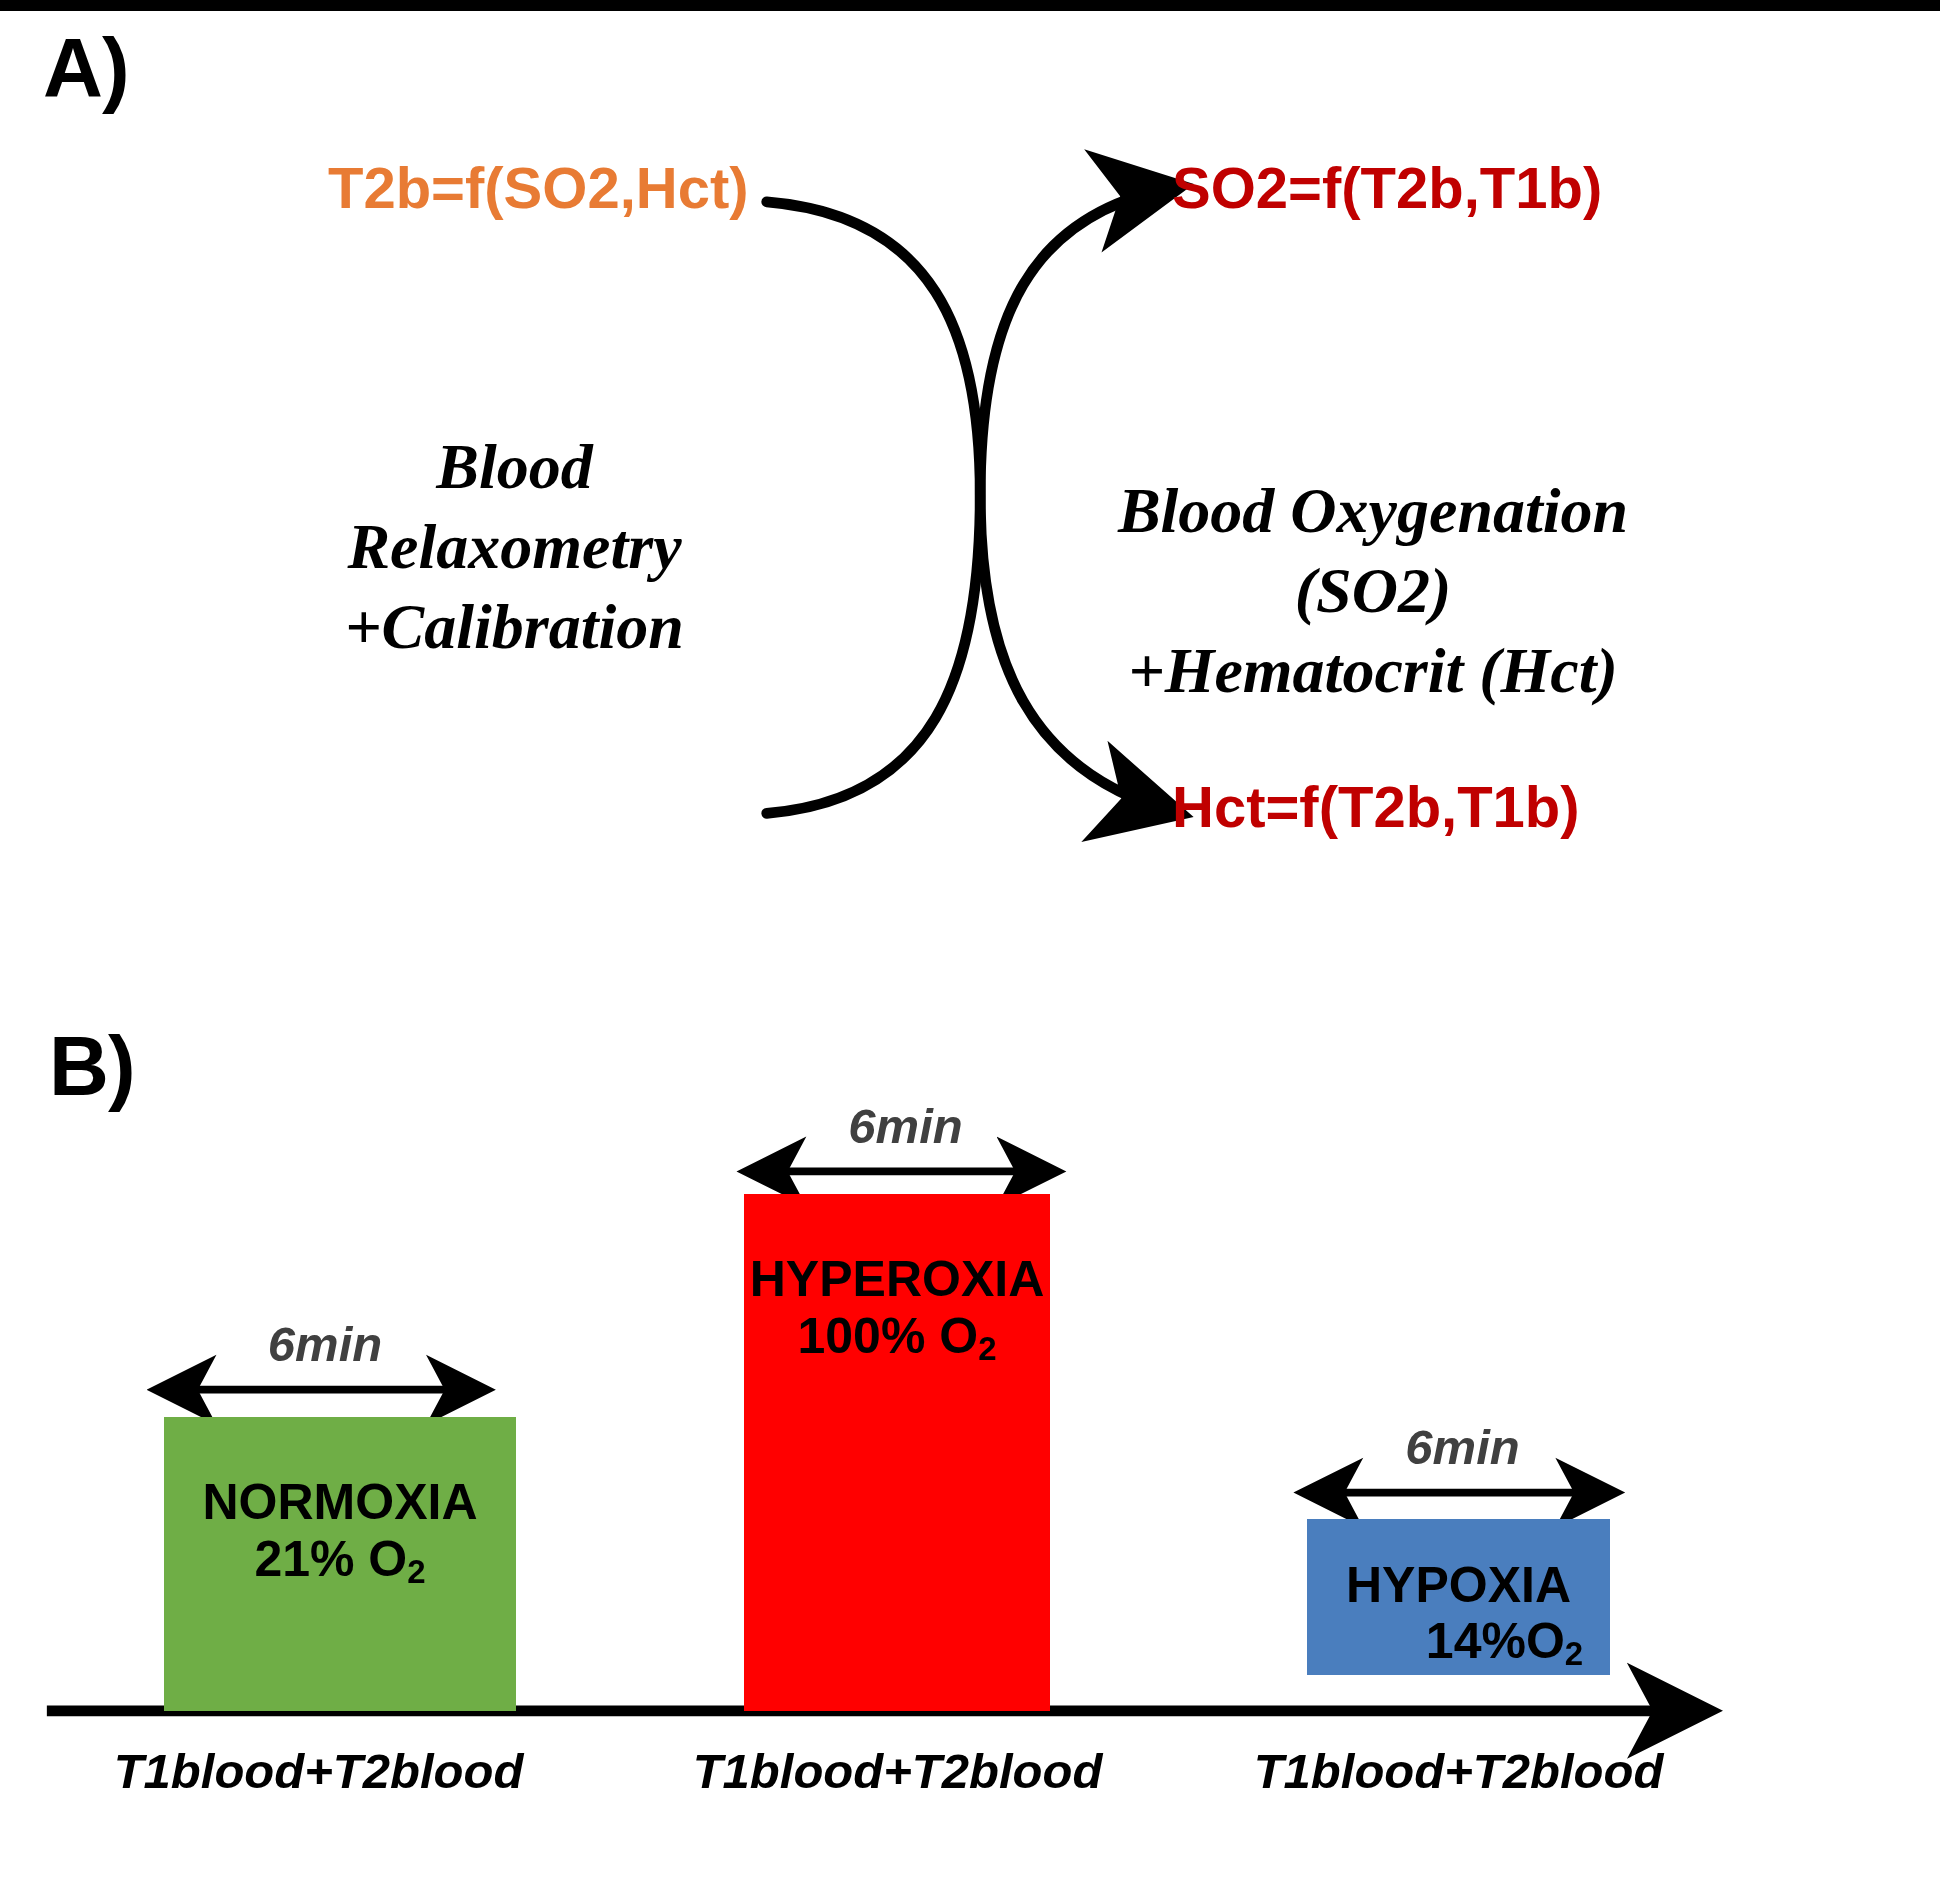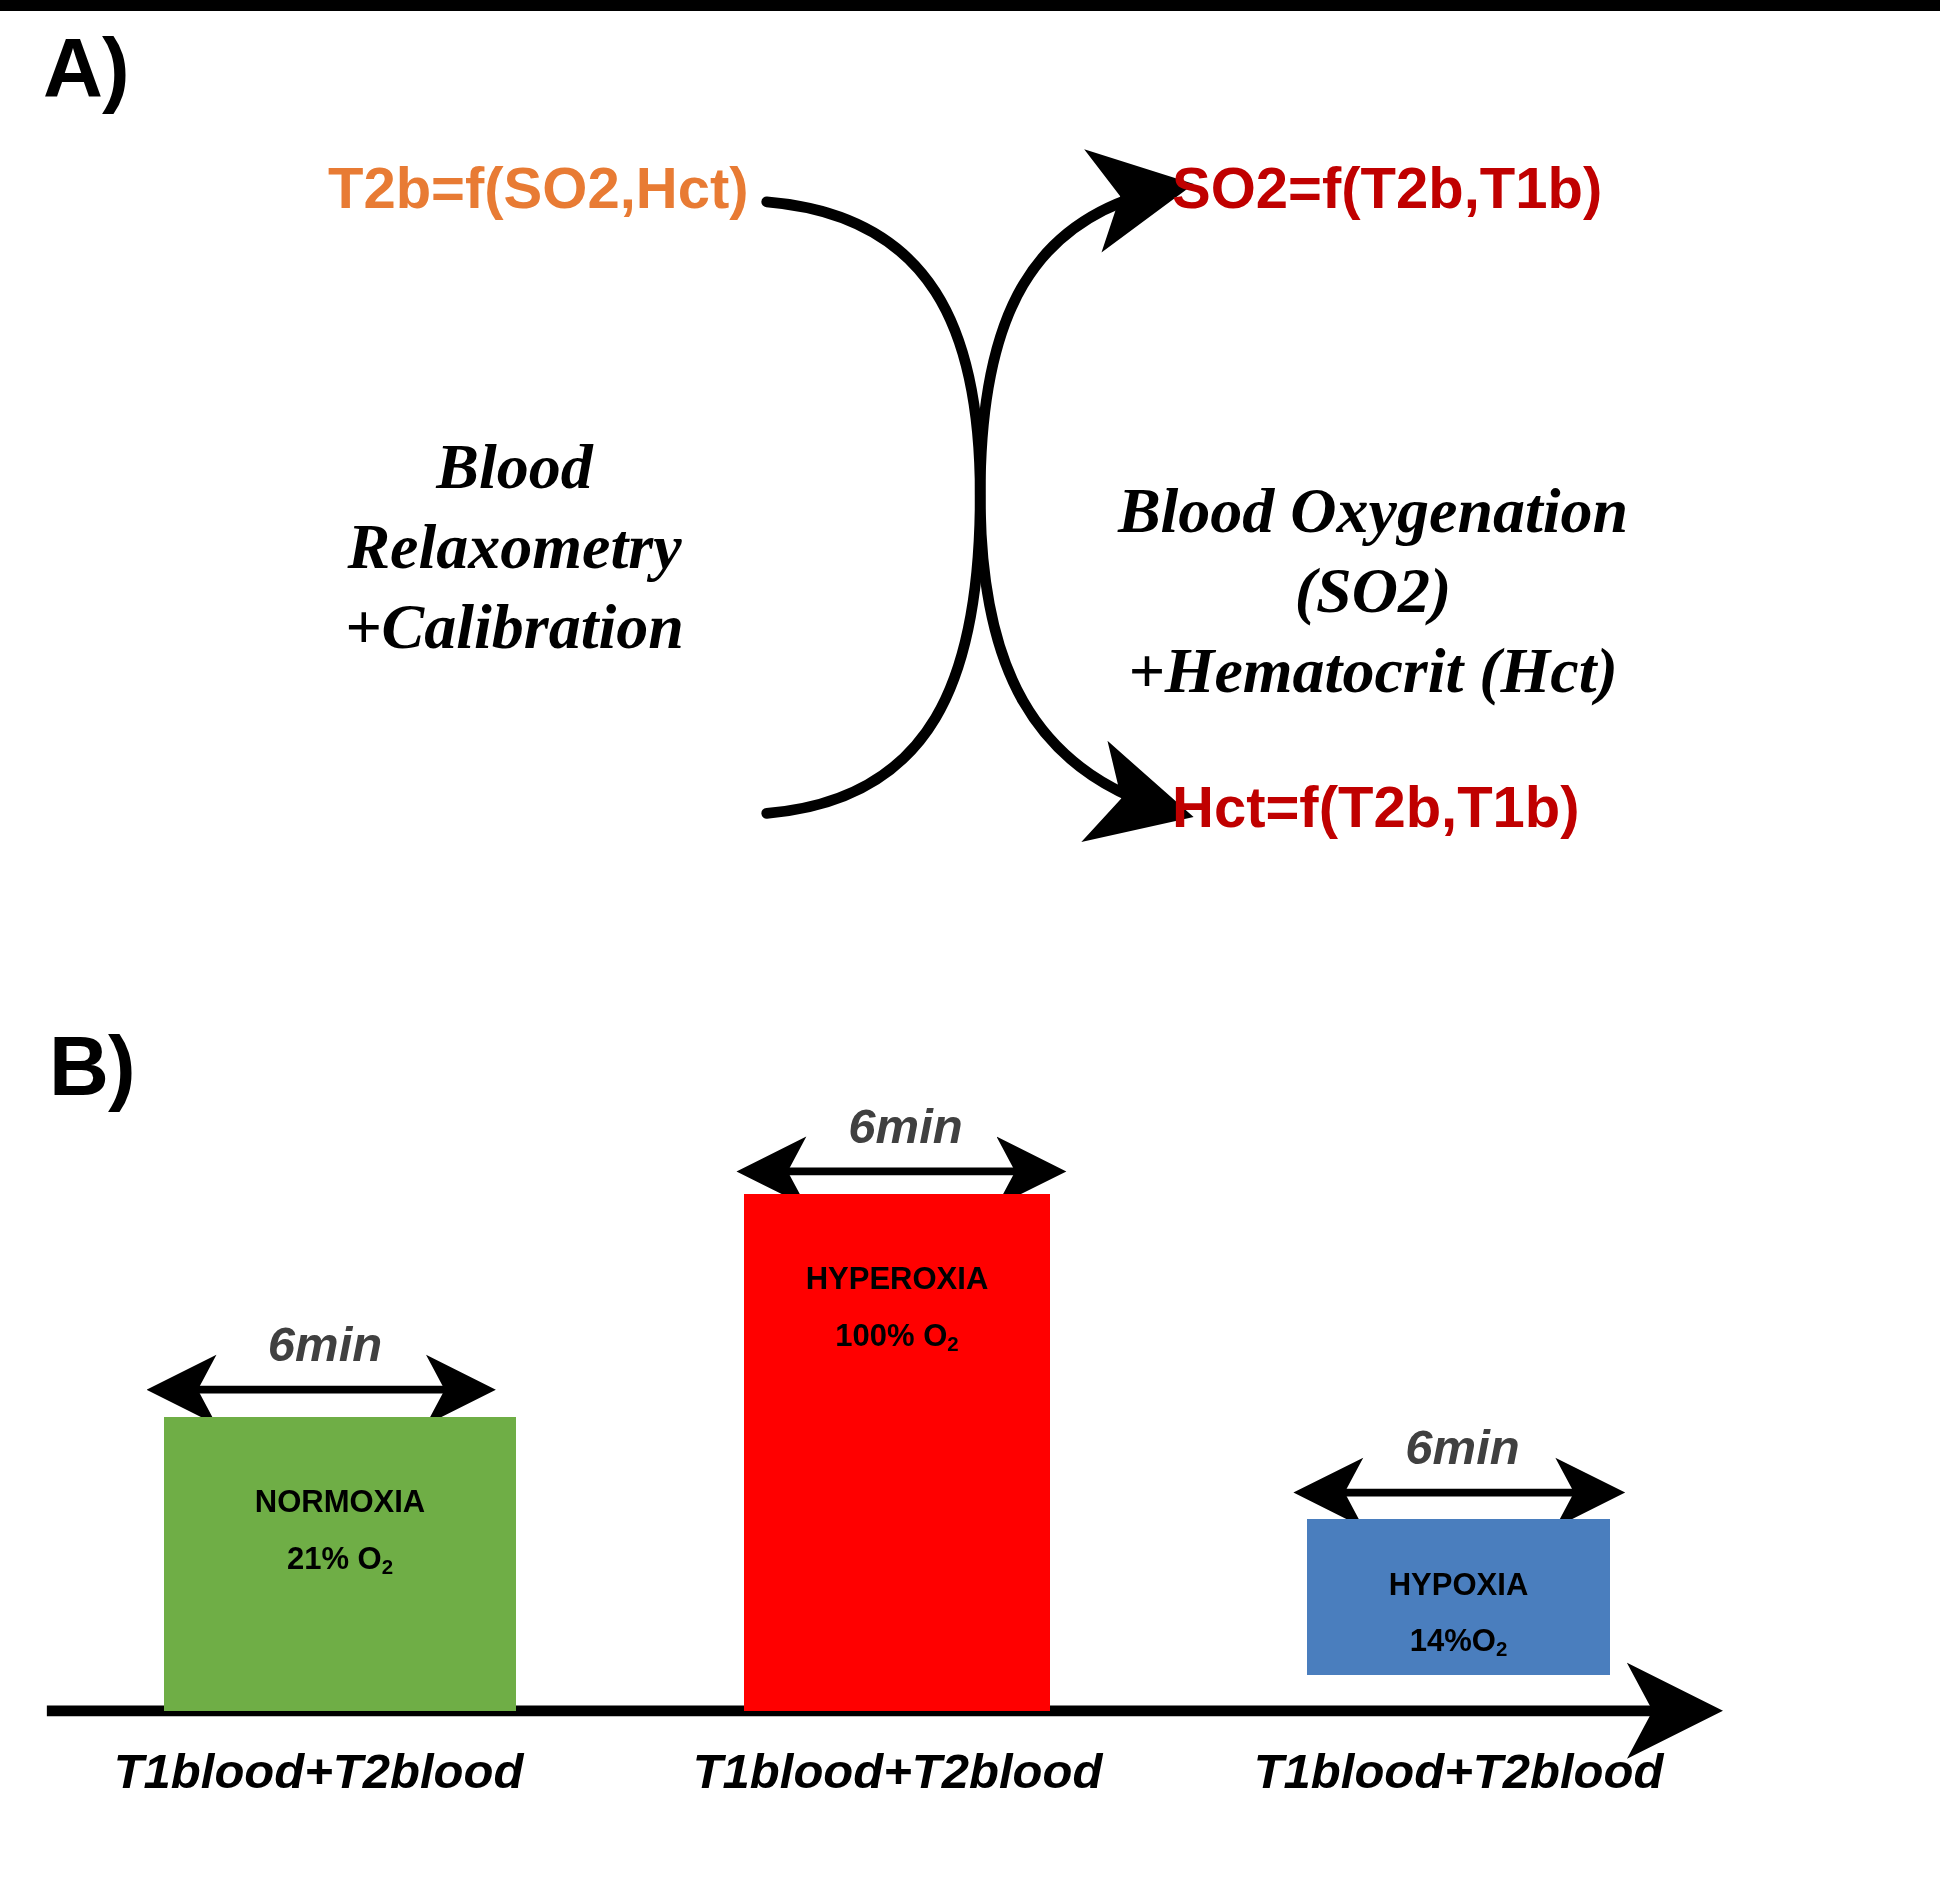--- a/index.html
+++ b/index.html
@@ -92,21 +92,21 @@
     position: absolute;
     box-sizing: border-box;
   }
   .bar-text {
     position: absolute;
     left: 0;
     width: 100%;
     text-align: center;
     font-family: "Liberation Sans", "DejaVu Sans", sans-serif;
     font-weight: bold;
-    font-size: 31px;
+    font-size: 50px;
     line-height: 54px;
     color: #000000;
   }
   .bar-text sub {
     font-size: 0.66em;
     vertical-align: -0.22em;
     line-height: 0;
   }
   .dur-label {
     position: absolute;
@@ -206,21 +206,21 @@
       <div class="bar-text" style="top:58px;">HYPEROXIA</div>
       <div class="bar-text" style="top:115px;"><span>100% O</span><sub>2</sub></div>
     </div>
 
     <div class="axis-tick-label" style="left:689px; top:755px; width:417px;">T1blood+T2blood</div>
 
     <div class="dur-label" style="left:1312px; top:433px; width:301px;">6min</div>
 
     <div class="bar" id="bar-hypoxia" style="left:1307px; top:529px; width:303px; height:156px; background:#4A7EBE;">
       <div class="bar-text" style="top:39px;">HYPOXIA</div>
-      <div class="bar-text" style="top:95px;"><span>14%O</span><sub>2</sub></div>
+      <div class="bar-text" style="top:95px;padding-left:46px;"><span>14%O</span><sub>2</sub></div>
     </div>
 
     <div class="axis-tick-label" style="left:1250px; top:755px; width:417px;">T1blood+T2blood</div>
 
     <div class="panel-label" id="label-b" style="top:35px;">B)</div>
   </div>
 
 </div>
 
 

